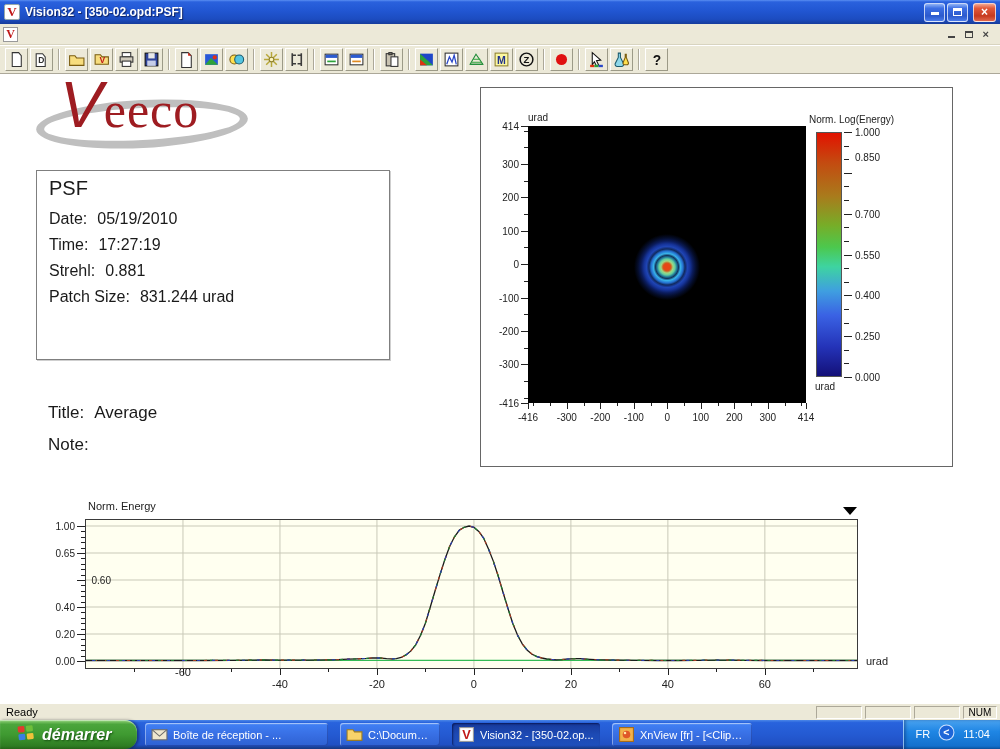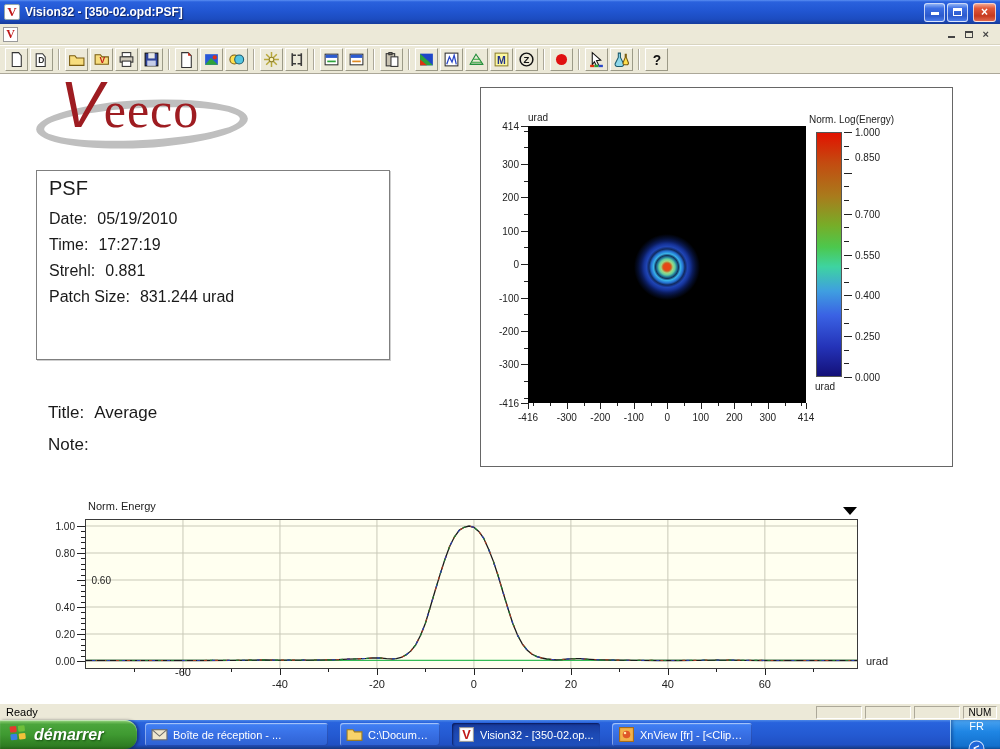--- a/index.html
+++ b/index.html
@@ -102,34 +102,34 @@
   .status-panel{height:13px;margin-right:3px;border:1px solid;border-color:#aca899 #fff #fff #aca899;
     font-size:10px;line-height:11px;text-align:center;color:#000;}
 
   
   #taskbar{position:absolute;left:0;top:720px;width:1000px;height:29px;
     background:linear-gradient(180deg,#4b87e8 0%,#2863dd 9%,#245ad2 50%,#2050c4 85%,#16377e 100%);
     display:flex;align-items:center;}
   #start-button{width:137px;height:29px;border-radius:0 12px 12px 0;
     background:linear-gradient(180deg,#94d37a 0%,#4ba53c 15%,#3f9a31 50%,#2e7c22 90%,#256318 100%);
     box-shadow:inset 0 1px 1px rgba(255,255,255,.5), 2px 0 3px rgba(0,0,20,.4);
-    display:flex;align-items:center;padding-left:8px;gap:6px;flex:none;}
+    display:flex;align-items:center;padding-left:16px;gap:6px;flex:none;}
   #start-label{color:#fff;font-size:16px;font-weight:bold;font-style:italic;
     text-shadow:1px 1px 2px rgba(0,40,0,.6);padding-right:10px;}
   .task-btn{height:23px;margin-top:0;border-radius:3px;flex:none;
     background:linear-gradient(180deg,#6fa1f6 0%,#3f7df2 10%,#386fe4 50%,#2e61d2 100%);
     box-shadow:inset 1px 1px 0 rgba(255,255,255,.4), inset -1px -1px 0 rgba(0,0,60,.25);
     display:flex;align-items:center;gap:5px;padding:0 6px;overflow:hidden;}
   .task-btn.active{background:linear-gradient(180deg,#17399b 0%,#1d4ab4 50%,#1e4fbc 100%);
     box-shadow:inset 1px 1px 2px rgba(0,0,40,.6);}
   .task-label{color:#fff;font-size:11px;white-space:nowrap;overflow:hidden;text-overflow:ellipsis;}
   .task-btn svg{flex:none;}
   #tray{margin-left:auto;height:29px;display:flex;align-items:center;gap:8px;padding:0 10px 1px 12px;
     background:linear-gradient(180deg,#4aa3f0 0%,#1f86e4 40%,#1370cd 90%,#0d5aa8 100%);
-    border-left:1px solid rgba(255,255,255,.5);box-shadow:inset 2px 0 3px rgba(0,0,60,.3);flex-direction:column;}
+    border-left:1px solid rgba(255,255,255,.5);box-shadow:inset 2px 0 3px rgba(0,0,60,.3);}
   #tray-language{color:#fff;font-size:11px;}
   #tray-time{color:#fff;font-size:11px;}
 </style>
 </head>
 <body>
 
 <div id="screen">
 
   <div id="titlebar">
     <span id="app-icon">V</span>
@@ -454,21 +454,21 @@
             <polyline points="0.0,140.5 38.8,140.5 77.6,140.5 116.4,140.5 145.5,140.3 164.9,140.2 179.4,139.9 189.1,140.1 203.7,140.2 223.1,140.1 242.5,139.9 252.2,139.7 261.8,139.2 271.5,138.8 281.2,138.4 286.1,138.0 290.9,137.8 295.8,138.2 300.6,138.6 305.5,138.8 310.3,138.6 315.2,137.5 320.0,134.9 324.9,130.9 329.7,124.8 334.6,115.3 339.4,103.2 344.3,87.0 349.1,70.8 354.0,54.6 358.8,39.8 363.7,26.3 368.5,16.8 373.4,10.1 378.2,7.3 383.1,6.0 387.9,7.3 392.8,11.4 397.6,18.1 402.5,29.0 407.3,41.1 412.2,56.0 417.0,72.2 421.9,88.3 426.7,103.2 431.6,115.3 436.4,124.1 441.3,130.2 446.1,134.3 451.0,136.7 455.8,138.0 460.7,139.0 465.5,139.5 470.4,139.8 475.2,139.7 480.1,139.2 484.9,138.8 489.8,138.6 494.6,138.7 499.5,139.1 509.2,139.7 518.8,139.9 533.4,140.2 552.8,140.3 572.2,140.5 591.6,140.5 611.0,140.3 630.4,140.1 644.9,140.1 659.5,140.3 678.9,140.5 708.0,140.5 737.1,140.5 771.0,140.5" fill="none" stroke="#1a1a1a" stroke-width="1.3"></polyline>
             <polyline points="0.0,140.5 38.8,140.5 77.6,140.5 116.4,140.5 145.5,140.3 164.9,140.2 179.4,139.9 189.1,140.1 203.7,140.2 223.1,140.1 242.5,139.9 252.2,139.7 261.8,139.2 271.5,138.8 281.2,138.4 286.1,138.0 290.9,137.8 295.8,138.2 300.6,138.6 305.5,138.8 310.3,138.6 315.2,137.5 320.0,134.9 324.9,130.9 329.7,124.8 334.6,115.3 339.4,103.2 344.3,87.0 349.1,70.8 354.0,54.6 358.8,39.8 363.7,26.3 368.5,16.8 373.4,10.1 378.2,7.3 383.1,6.0 387.9,7.3 392.8,11.4 397.6,18.1 402.5,29.0 407.3,41.1 412.2,56.0 417.0,72.2 421.9,88.3 426.7,103.2 431.6,115.3 436.4,124.1 441.3,130.2 446.1,134.3 451.0,136.7 455.8,138.0 460.7,139.0 465.5,139.5 470.4,139.8 475.2,139.7 480.1,139.2 484.9,138.8 489.8,138.6 494.6,138.7 499.5,139.1 509.2,139.7 518.8,139.9 533.4,140.2 552.8,140.3 572.2,140.5 591.6,140.5 611.0,140.3 630.4,140.1 644.9,140.1 659.5,140.3 678.9,140.5 708.0,140.5 737.1,140.5 771.0,140.5" fill="none" stroke="#a83c20" stroke-width="1.2" stroke-dasharray="3 8" stroke-dashoffset="3"></polyline>
             <polyline points="0.0,140.5 38.8,140.5 77.6,140.5 116.4,140.5 145.5,140.3 164.9,140.2 179.4,139.9 189.1,140.1 203.7,140.2 223.1,140.1 242.5,139.9 252.2,139.7 261.8,139.2 271.5,138.8 281.2,138.4 286.1,138.0 290.9,137.8 295.8,138.2 300.6,138.6 305.5,138.8 310.3,138.6 315.2,137.5 320.0,134.9 324.9,130.9 329.7,124.8 334.6,115.3 339.4,103.2 344.3,87.0 349.1,70.8 354.0,54.6 358.8,39.8 363.7,26.3 368.5,16.8 373.4,10.1 378.2,7.3 383.1,6.0 387.9,7.3 392.8,11.4 397.6,18.1 402.5,29.0 407.3,41.1 412.2,56.0 417.0,72.2 421.9,88.3 426.7,103.2 431.6,115.3 436.4,124.1 441.3,130.2 446.1,134.3 451.0,136.7 455.8,138.0 460.7,139.0 465.5,139.5 470.4,139.8 475.2,139.7 480.1,139.2 484.9,138.8 489.8,138.6 494.6,138.7 499.5,139.1 509.2,139.7 518.8,139.9 533.4,140.2 552.8,140.3 572.2,140.5 591.6,140.5 611.0,140.3 630.4,140.1 644.9,140.1 659.5,140.3 678.9,140.5 708.0,140.5 737.1,140.5 771.0,140.5" fill="none" stroke="#1f7a2f" stroke-width="1.2" stroke-dasharray="3 10" stroke-dashoffset="6"></polyline>
             <polyline points="0.0,140.5 38.8,140.5 77.6,140.5 116.4,140.5 145.5,140.3 164.9,140.2 179.4,139.9 189.1,140.1 203.7,140.2 223.1,140.1 242.5,139.9 252.2,139.7 261.8,139.2 271.5,138.8 281.2,138.4 286.1,138.0 290.9,137.8 295.8,138.2 300.6,138.6 305.5,138.8 310.3,138.6 315.2,137.5 320.0,134.9 324.9,130.9 329.7,124.8 334.6,115.3 339.4,103.2 344.3,87.0 349.1,70.8 354.0,54.6 358.8,39.8 363.7,26.3 368.5,16.8 373.4,10.1 378.2,7.3 383.1,6.0 387.9,7.3 392.8,11.4 397.6,18.1 402.5,29.0 407.3,41.1 412.2,56.0 417.0,72.2 421.9,88.3 426.7,103.2 431.6,115.3 436.4,124.1 441.3,130.2 446.1,134.3 451.0,136.7 455.8,138.0 460.7,139.0 465.5,139.5 470.4,139.8 475.2,139.7 480.1,139.2 484.9,138.8 489.8,138.6 494.6,138.7 499.5,139.1 509.2,139.7 518.8,139.9 533.4,140.2 552.8,140.3 572.2,140.5 591.6,140.5 611.0,140.3 630.4,140.1 644.9,140.1 659.5,140.3 678.9,140.5 708.0,140.5 737.1,140.5 771.0,140.5" fill="none" stroke="#2b3fae" stroke-width="1.2" stroke-dasharray="3 12" stroke-dashoffset="9"></polyline>
           </svg>
       </div>
       <div id="profile-axes">
           <div class="ptickY" style="left: 17px; top: 28px; width: 8px;"></div>
           <div class="plabelY" style="left: -7px; top: 23px;">1.00</div>
           <div class="ptickY" style="left: 17px; top: 55px; width: 8px;"></div>
-          <div class="plabelY" style="left: -7px; top: 50px;">0.80</div>
+          <div class="plabelY" style="left: -7px; top: 50px;">0.65</div>
           <div class="ptickY" style="left: 17px; top: 82px; width: 8px;"></div>
           <div class="plabelY" style="left: -7px; top: 77px; margin-left: 36px;">0.60</div>
           <div class="ptickY" style="left: 17px; top: 109px; width: 8px;"></div>
           <div class="plabelY" style="left: -7px; top: 104px;">0.40</div>
           <div class="ptickY" style="left: 17px; top: 136px; width: 8px;"></div>
           <div class="plabelY" style="left: -7px; top: 131px;">0.20</div>
           <div class="ptickY" style="left: 17px; top: 163px; width: 8px;"></div>
           <div class="plabelY" style="left: -7px; top: 158px;">0.00</div>
           <div class="ptickY" style="left: 21px; top: 157.6px; width: 4px;"></div>
           <div class="ptickY" style="left: 21px; top: 152.2px; width: 4px;"></div>

